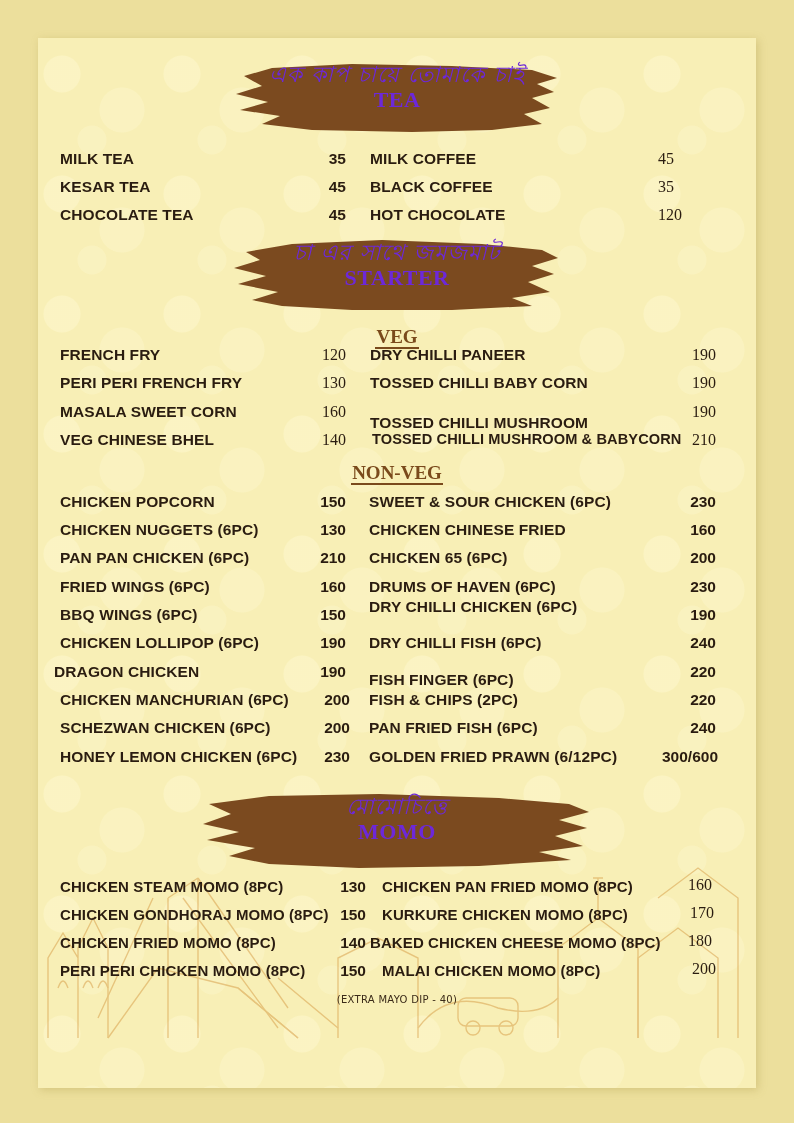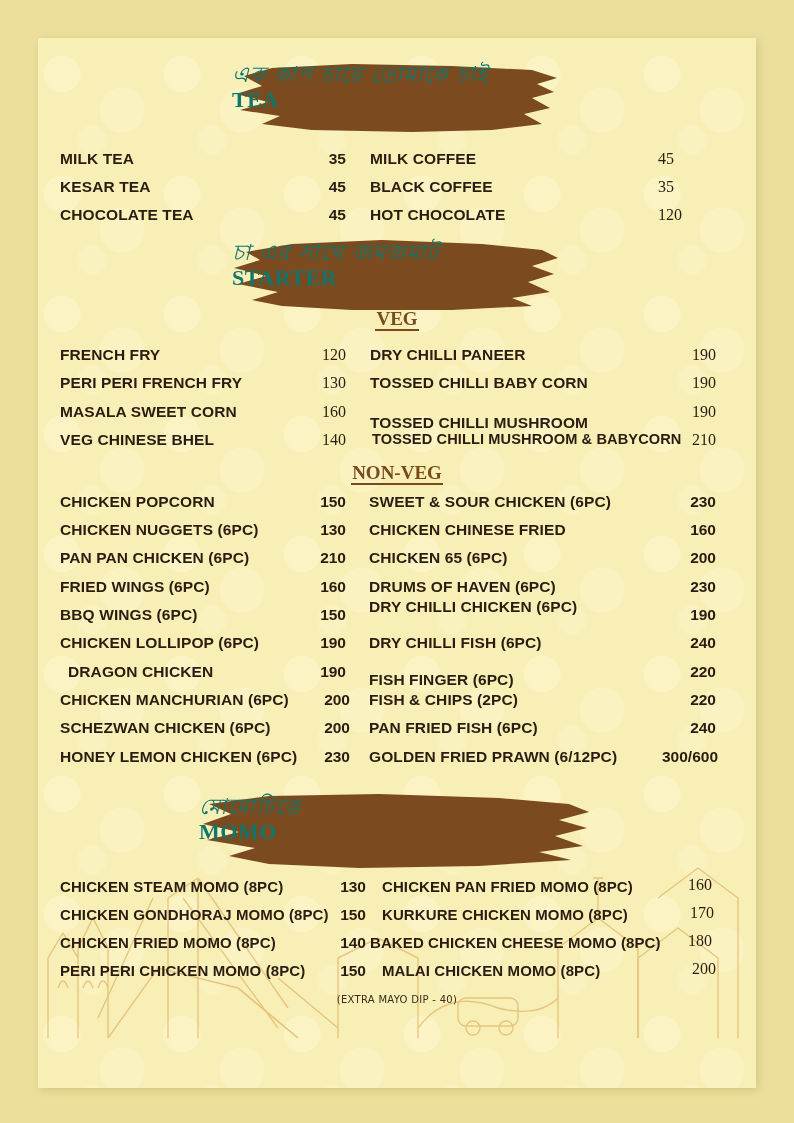--- a/index.html
+++ b/index.html
@@ -22,21 +22,21 @@
       radial-gradient(circle at 45% 85%, rgba(255,250,215,0.4) 0 14px, transparent 15px);
     background-size:120px 120px;
     opacity:0.7;
   }
   .skyline {
     position:absolute; left:0; right:0; bottom:40px; height:210px;
     opacity:0.55;
   }
   .banner {
     position:absolute; left:50%; transform:translateX(-50%);
-    color:#0f766e;
+    text-align:center; color:#6d28d9;
   }
   .brush {
     position:absolute; left:0; top:0; width:100%; height:100%;
   }
   .banner .bn {
     position:relative; font-family:"DejaVu Serif", serif; font-style:italic;
     font-size:22px; line-height:26px; letter-spacing:1px; padding-top:4px;
   }
   .banner .en {
     position:relative; font-family:"Liberation Serif", serif; font-weight:bold;
@@ -113,21 +113,21 @@
   </div>
 
   <div class="banner" style="top:198px; width:330px; height:80px;">
     <svg class="brush" viewBox="0 0 330 80" preserveAspectRatio="none">
       <path d="M14 16 L60 8 L150 4 L250 8 L310 14 L326 22 L300 30 L322 38 L296 46 L318 56 L280 62 L300 70 L220 74 L120 74 L50 70 L20 64 L46 56 L6 48 L34 40 L2 32 L28 24 Z" fill="#7b4a1f"></path>
     </svg>
     <div class="bn">চা এর সাথে জমজমাট</div>
     <div class="en">STARTER</div>
   </div>
 
-  <div class="subhead" style="top:270px;"><span>VEG</span></div>
+  <div class="subhead" style="top:288px;"><span>VEG</span></div>
 
   <div>
     <div class="row" style="left:22px; top:308px;">FRENCH FRY</div>
     <div class="price light" style="left:262px; width:46px; top:308px;">120</div>
     <div class="row" style="left:22px; top:336px;">PERI PERI FRENCH FRY</div>
     <div class="price light" style="left:262px; width:46px; top:336px;">130</div>
     <div class="row" style="left:22px; top:365px;">MASALA SWEET CORN</div>
     <div class="price light" style="left:262px; width:46px; top:365px;">160</div>
     <div class="row" style="left:22px; top:393px;">VEG CHINESE BHEL</div>
     <div class="price light" style="left:262px; width:46px; top:393px;">140</div>
@@ -152,21 +152,21 @@
     <div class="row" style="left:22px; top:483px;">CHICKEN NUGGETS (6PC)</div>
     <div class="price" style="left:262px; width:46px; top:483px;">130</div>
     <div class="row" style="left:22px; top:511px;">PAN PAN CHICKEN (6PC)</div>
     <div class="price" style="left:262px; width:46px; top:511px;">210</div>
     <div class="row" style="left:22px; top:540px;">FRIED WINGS (6PC)</div>
     <div class="price" style="left:262px; width:46px; top:540px;">160</div>
     <div class="row" style="left:22px; top:568px;">BBQ WINGS (6PC)</div>
     <div class="price" style="left:262px; width:46px; top:568px;">150</div>
     <div class="row" style="left:22px; top:596px;">CHICKEN LOLLIPOP (6PC)</div>
     <div class="price" style="left:262px; width:46px; top:596px;">190</div>
-    <div class="row" style="left:30px; top:625px;">DRAGON CHICKEN</div>
+    <div class="row" style="left:16px; top:625px;">DRAGON CHICKEN</div>
     <div class="price" style="left:262px; width:46px; top:625px;">190</div>
     <div class="row" style="left:22px; top:653px;">CHICKEN MANCHURIAN (6PC)</div>
     <div class="price" style="left:266px; width:46px; top:653px;">200</div>
     <div class="row" style="left:22px; top:681px;">SCHEZWAN CHICKEN (6PC)</div>
     <div class="price" style="left:266px; width:46px; top:681px;">200</div>
     <div class="row" style="left:22px; top:710px;">HONEY LEMON CHICKEN (6PC)</div>
     <div class="price" style="left:266px; width:46px; top:710px;">230</div>
   </div>
 
   <div>

